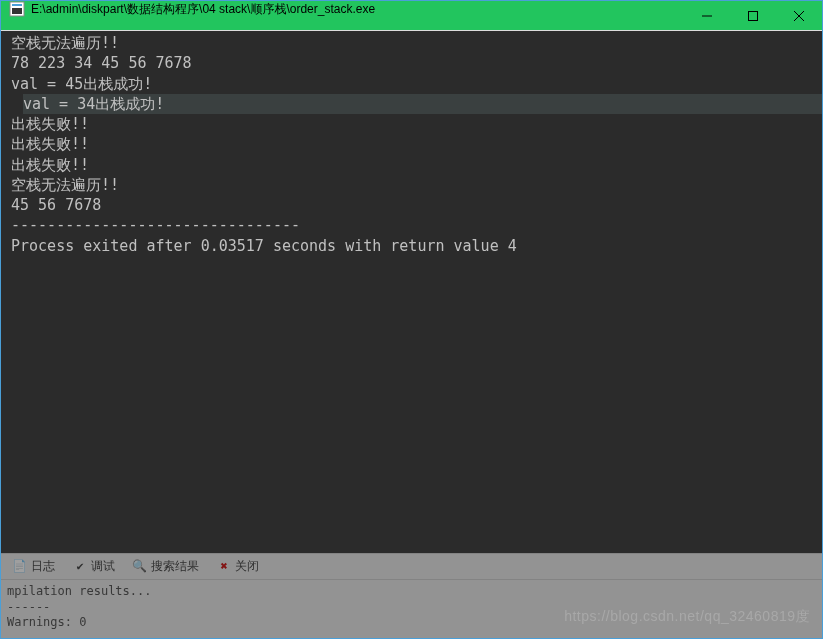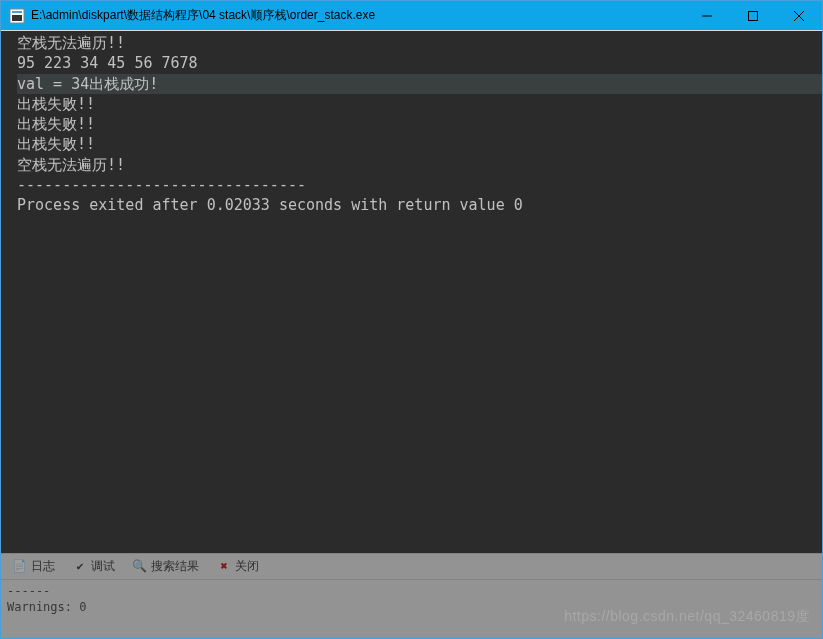--- a/index.html
+++ b/index.html
@@ -18,23 +18,22 @@
     .window {
       width: 823px;
       height: 639px;
       border: 1px solid #4a9fd8;
       background: #fff;
       display: flex;
       flex-direction: column;
     }
     .titlebar {
       height: 30px;
-      background: #0ea5e9;
-      display: flex;
-      align-items: center;
+      background: #22c55e;
+      display: flex;
       border-bottom: 1px solid #ddd;
     }
     .titlebar-icon {
       width: 16px;
       height: 16px;
       margin-left: 8px;
       margin-right: 6px;
       display: flex;
       align-items: center;
       justify-content: center;
@@ -64,30 +63,31 @@
       font-size: 14px;
       color: #000;
     }
     .console {
       flex: 1;
       background: #2b2b2b;
       color: #c0c0c0;
       font-family: "NSimSun", "SimSun", Consolas, monospace;
       font-size: 15px;
       line-height: 1.35;
-      padding: 2px 0 0 16px;
+      padding: 2px 0 0 10px;
       overflow: hidden;
       position: relative;
     }
     .console-line {
       white-space: pre;
       padding-left: 0;
     }
     .console-line.highlight {
       background: #3a4040;
+      margin-left: 12px;
     }
     .bottom-panel {
       position: absolute;
       bottom: 0;
       left: 0;
       right: 0;
       height: 85px;
       background: #e8e8e8;
       border-top: 1px solid #ccc;
       opacity: 0.55;
@@ -163,30 +163,32 @@
             <line x1="0" y1="0" x2="10" y2="10" stroke="#000" stroke-width="1"></line>
             <line x1="10" y1="0" x2="0" y2="10" stroke="#000" stroke-width="1"></line>
           </svg>
       </div>
     </div>
   </div>
 
   <div class="console">
     <div id="console-lines">
         <div class="console-line">空栈无法遍历!!</div>
-        <div class="console-line">95 223 34 45 56 7678</div>
+        <div class="console-line">78 223 34 45 56 7678</div>
+        <div class="console-line">val = 45出栈成功!</div>
         <div class="console-line highlight">val = 34出栈成功!</div>
         <div class="console-line">出栈失败!!</div>
         <div class="console-line">出栈失败!!</div>
         <div class="console-line">出栈失败!!</div>
         <div class="console-line">空栈无法遍历!!</div>
+        <div class="console-line">45 56 7678</div>
         <div class="console-line"></div>
         <div class="console-line"></div>
         <div class="console-line">--------------------------------</div>
-        <div class="console-line">Process exited after 0.02033 seconds with return value 0</div>
+        <div class="console-line">Process exited after 0.03517 seconds with return value 4</div>
       </div>
 
     <div class="bottom-panel">
       <div class="bottom-tabs">
         <div class="bottom-tab">
           <span class="tab-icon">📄</span>
           <span>日志</span>
         </div>
         <div class="bottom-tab">
           <span class="tab-icon">✔</span>
@@ -195,20 +197,21 @@
         <div class="bottom-tab">
           <span class="tab-icon">🔍</span>
           <span>搜索结果</span>
         </div>
         <div class="bottom-tab">
           <span class="tab-icon" style="color:#c00;">✖</span>
           <span>关闭</span>
         </div>
       </div>
       <div class="bottom-content">
+        <div>mpilation results...</div>
         <div>------</div>
         <div>Warnings: 0</div>
       </div>
     </div>
 
     <div class="watermark">https://blog.csdn.net/qq_32460819度</div>
   </div>
 </div>
 
 </body></html>

